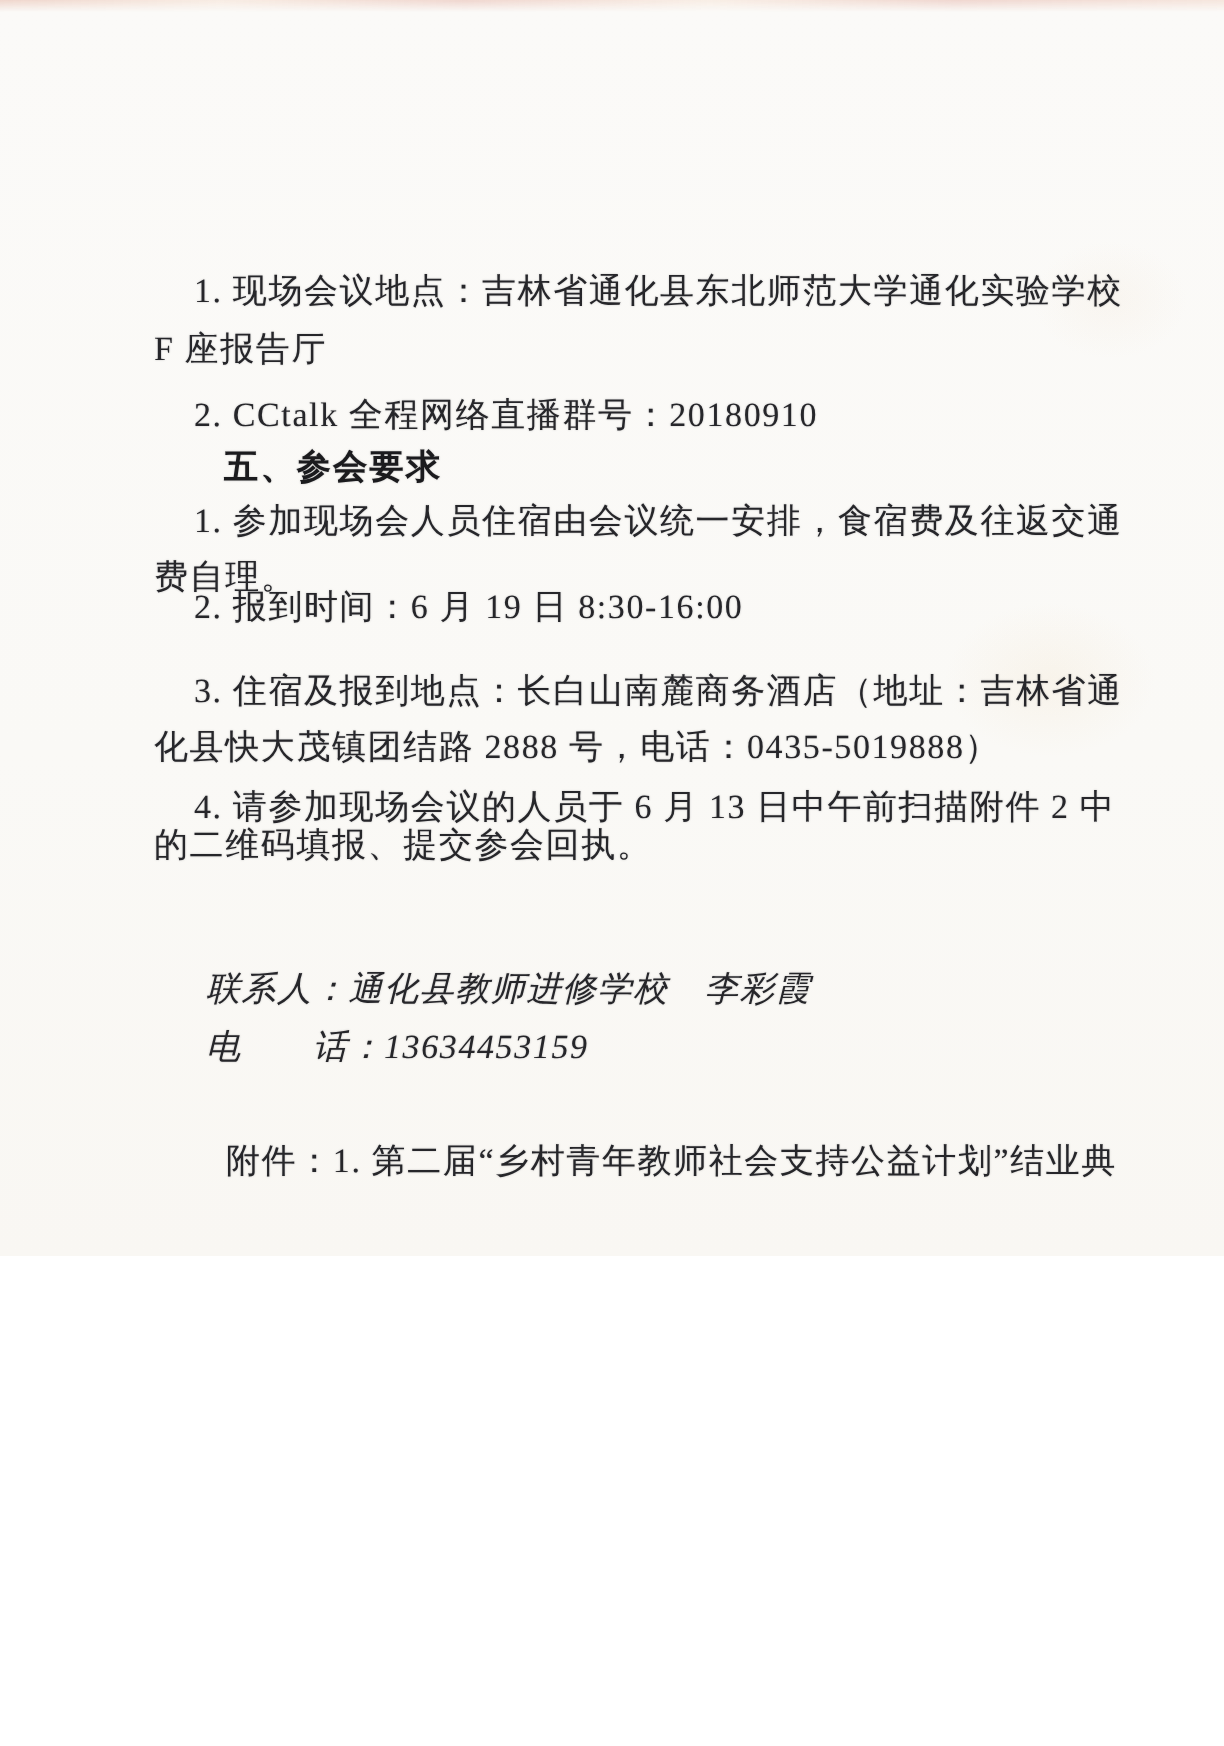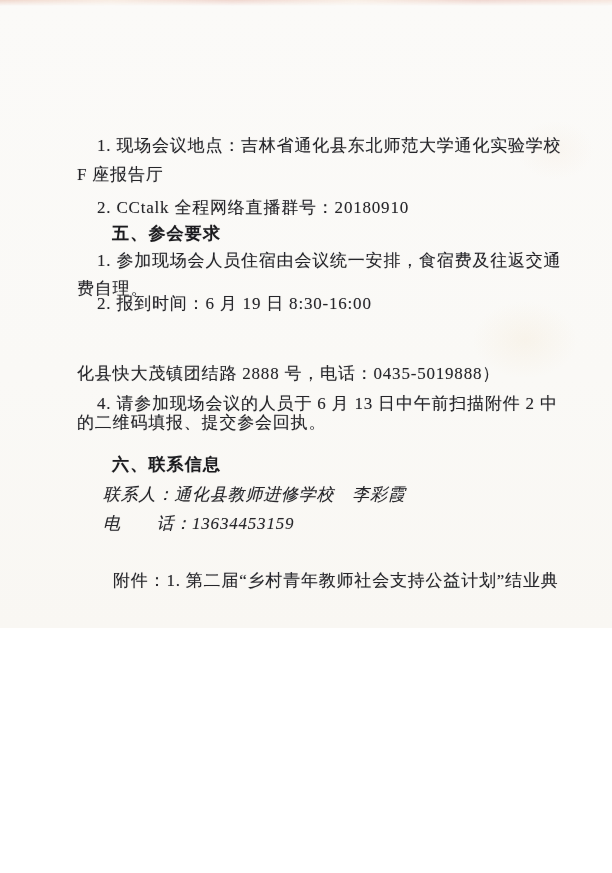--- a/index.html
+++ b/index.html
@@ -75,24 +75,24 @@
 
   <div class="scan-edge"></div>
 
   <div class="ln indent" style="top:134px">1. 现场会议地点：吉林省通化县东北师范大学通化实验学校</div>
   <div class="ln flush" style="top:163px">F 座报告厅</div>
   <div class="ln indent" style="top:196px">2. CCtalk 全程网络直播群号：20180910</div>
   <div class="ln hd hindent" style="top:222px">五、参会要求</div>
   <div class="ln indent" style="top:249px">1. 参加现场会人员住宿由会议统一安排，食宿费及往返交通</div>
   <div class="ln flush" style="top:277px">费自理。</div>
   <div class="ln indent" style="top:292px">2. 报到时间：6 月 19 日 8:30-16:00</div>
+  <div class="ln indent" style="top:334px">3. 住宿及报到地点：长白山南麓商务酒店（地址：吉林省通</div>
   <div class="ln flush" style="top:362px">化县快大茂镇团结路 2888 号，电话：0435-5019888）</div>
   <div class="ln indent" style="top:392px">4. 请参加现场会议的人员于 6 月 13 日中午前扫描附件 2 中</div>
   <div class="ln flush" style="top:411px">的二维码填报、提交参会回执。</div>
-  <div class="ln hd hindent" style="top:453px">六、联系信息</div>
   <div class="ln contact" style="top:483px">联系人：通化县教师进修学校　李彩霞</div>
   <div class="ln contact" style="top:512px">电　　话：13634453159</div>
   <div class="ln attach-label" style="top:569px">附件：1. 第二届“乡村青年教师社会支持公益计划”结业典</div>
   <div class="ln attach-item" style="top:628px">5. 参会回执二维码</div>
 
   <svg class="seal" viewBox="0 0 160 160" aria-hidden="true">
     <circle cx="80" cy="80" r="70" fill="none" stroke="#c5402f" stroke-width="5.2" opacity="0.80"></circle>
     <path id="sealArc" d="M 24.9 65.2 A 57 57 0 1 1 94.8 135.1" fill="none"></path>
     <path id="sealSerialArc" d="M 23.6 100.5 A 60 60 0 0 0 50 132" fill="none"></path>
     <text font-size="20" fill="#c5402f" opacity="0.82" letter-spacing="9.5" font-family="Liberation Serif, serif">

